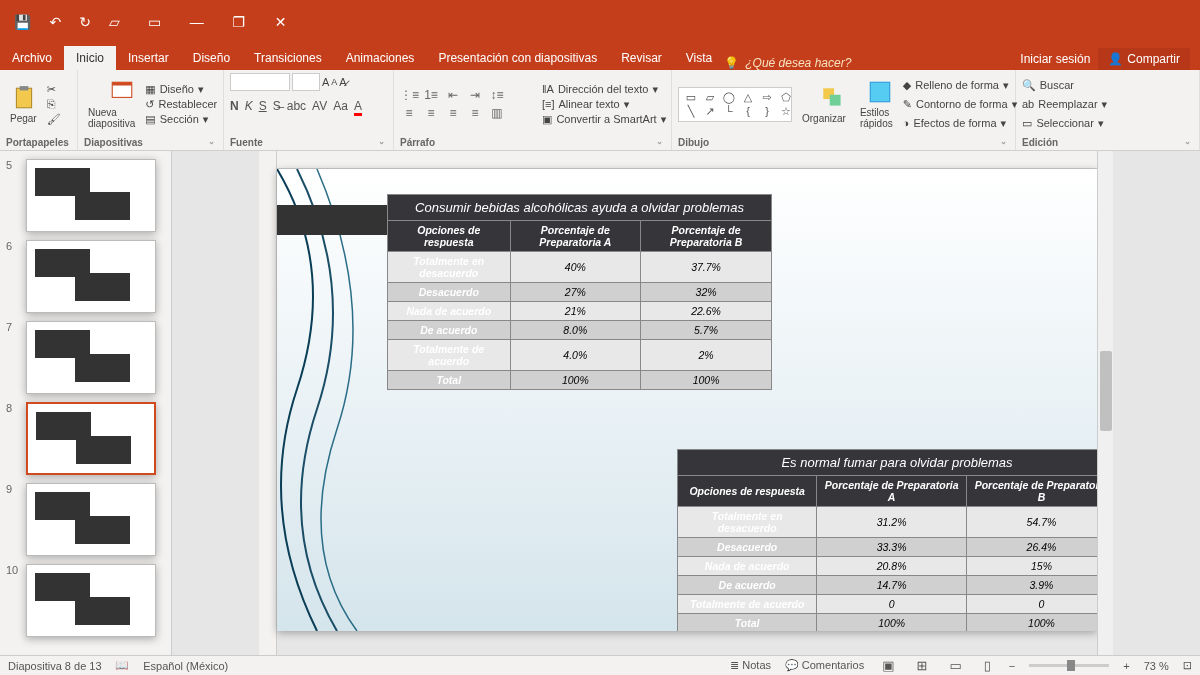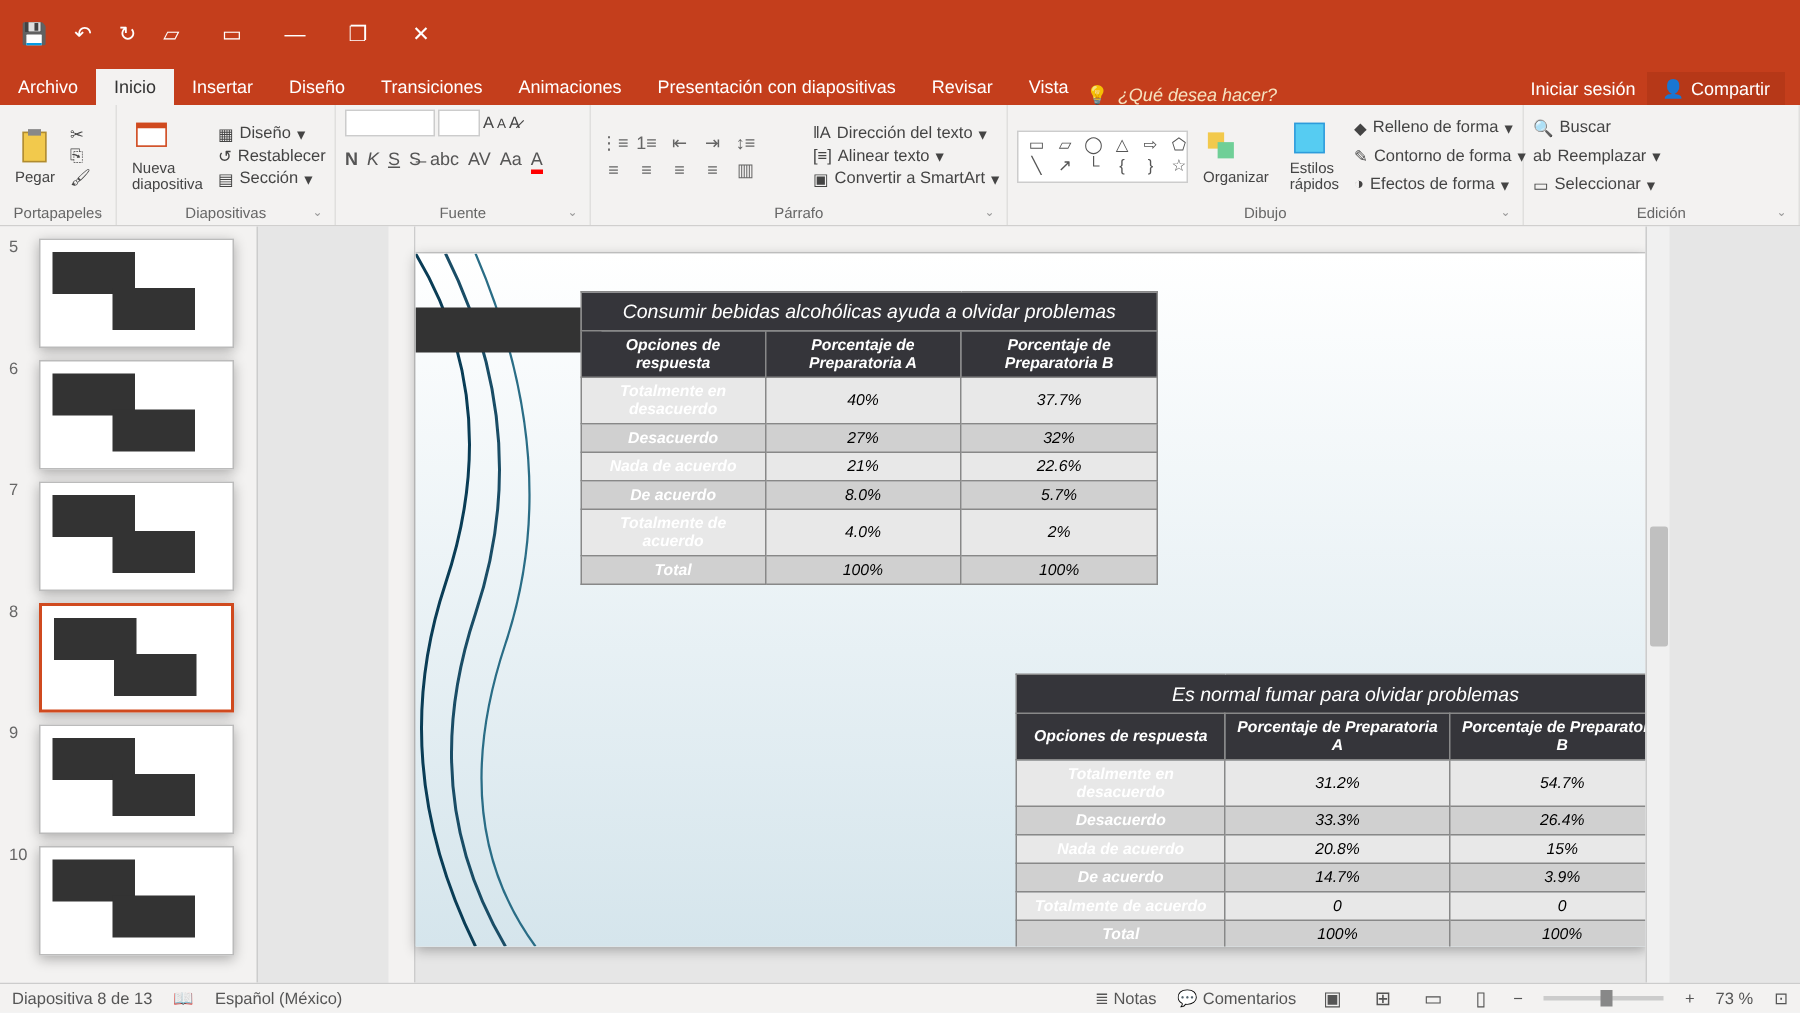--- a/index.html
+++ b/index.html
@@ -22,23 +22,23 @@
 .menurow .right { display: flex; align-items: center; gap: 8px; padding-right: 10px; }
 .menurow .tellme { display: flex; align-items: center; gap: 6px; opacity: 0.85; }
 .menurow .tellme input { background: transparent; border: none; color: #fff; font-size: 12px; width: 160px; }
 .menurow .tellme input::placeholder { color: #ffd; font-style: italic; }
 .menurow .share { background: #b63818; padding: 4px 10px; display:flex; align-items:center; gap:4px; }
 
 
 .ribbon { background: #f3f2f1; height: 81px; border-bottom: 1px solid #d0cfce; display: flex; font-size: 11px; color: #444; }
 .ribbon-group { border-right: 1px solid #e0dfde; display: flex; flex-direction: column; justify-content: space-between; padding: 3px 6px 0 6px; }
 .ribbon-group .body { flex: 1; display: flex; align-items: center; gap: 6px; }
-.ribbon-group .label { text-align: center; font-size: 10px; color: #666; padding: 2px 0; position:relative; }
+.ribbon-group .label { font-size: 10px; color: #666; padding: 2px 0; position:relative;font-weight:bold; }
 .ribbon-group .label::after { content: "⌄"; position: absolute; right: 2px; font-size: 8px; color: #999; }
-.bigbtn { display: flex; flex-direction: column; align-items: flex-start; gap: 2px; padding: 2px 4px; }
+.bigbtn { display: flex; flex-direction: column; align-items: flex-end; gap: 2px; padding: 2px 4px; }
 .bigbtn svg { width: 26px; height: 26px; }
 .bigbtn span { font-size: 10px; }
 .smallbtns { display: flex; flex-direction: column; gap: 2px; }
 .smallbtns div { display: flex; align-items: center; gap: 4px; white-space: nowrap; }
 .fontbox { display: flex; align-items: center; gap: 2px; }
 .fontbox input { width: 60px; height: 18px; font-size: 10px; border: 1px solid #ccc; padding: 0 2px; }
 .fontbox .size { width: 28px; }
 .iconrow { display: flex; gap: 6px; margin-top: 4px; }
 .iconrow span { font-size: 12px; color: #555; }
 .para-icons { display: grid; grid-template-columns: repeat(6, 18px); gap: 4px; }

